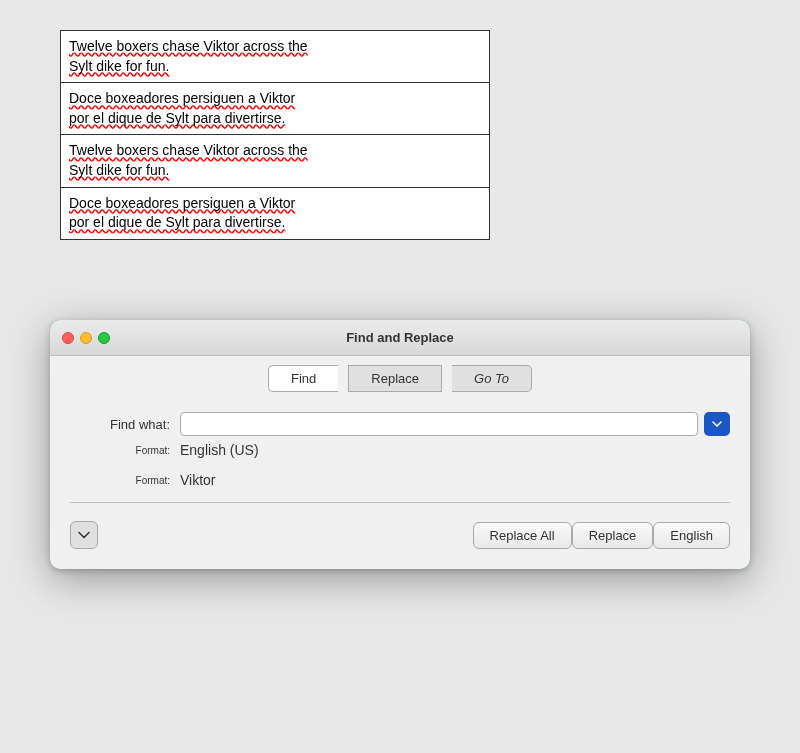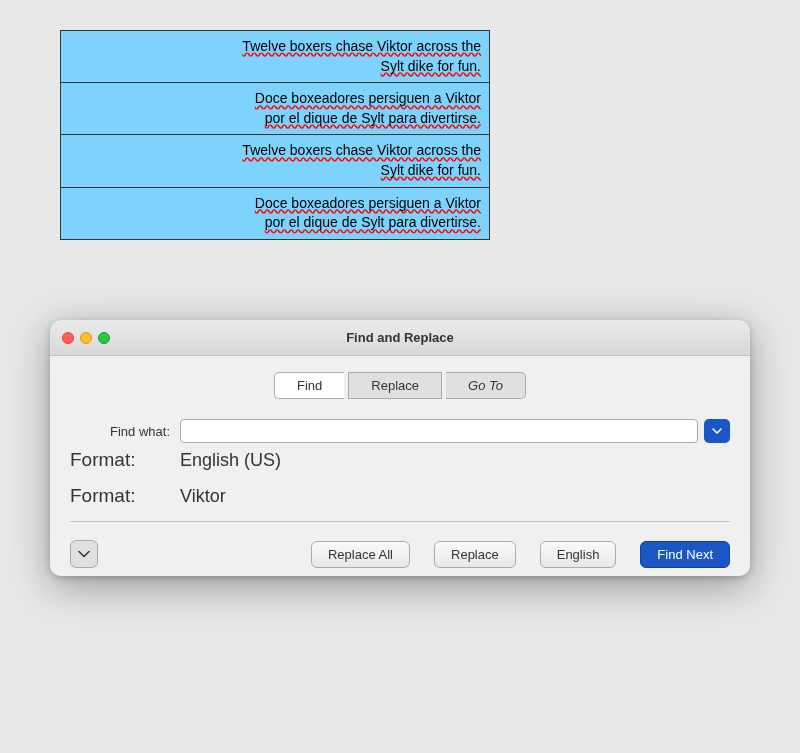--- a/index.html
+++ b/index.html
@@ -19,22 +19,21 @@
       position: absolute;
       top: 30px;
       left: 60px;
       width: 430px;
     }
 
     .doc-table {
       border-collapse: collapse;
       border: 1.5px solid #333;
       width: 100%;
-      background: #7dd3fc;
-      text-align: right;
+      background: #ffffff;
     }
 
     .doc-table td {
       border: 1px solid #333;
       padding: 6px 8px;
       font-size: 14px;
       line-height: 1.4;
     }
 
     .spell-underline {
@@ -102,22 +101,22 @@
     .dialog-title {
       font-size: 13px;
       font-weight: 600;
       color: #333;
     }
 
     
     .dialog-tabs {
       display: flex;
       justify-content: center;
-      gap: 4px;
-      padding: 16px 0 8px 0;
+      gap: 10px;
+      padding: 9px 0 8px 0;
       background: #f0f0f0;
     }
 
     .dialog-tab {
       padding: 5px 22px;
       font-size: 13px;
       border: 1px solid #aaa;
       background: #e0e0e0;
       cursor: pointer;
       color: #333;
@@ -138,21 +137,21 @@
       background: white;
       font-weight: 500;
     }
 
     .dialog-tab:not(:first-child):not(:last-child) {
       border-radius: 0;
     }
 
     
     .dialog-content {
-      padding: 12px 20px 8px 20px;
+      padding: 12px 20px 20px 20px;
       background: #f0f0f0;
     }
 
     .form-row {
       display: flex;
       align-items: center;
       margin-bottom: 6px;
     }
 
     .form-label {
@@ -199,43 +198,44 @@
     }
 
     .format-row {
       display: flex;
       align-items: center;
       margin-bottom: 14px;
     }
 
     .format-label {
       width: 110px;
+      text-align: right;
       padding-right: 10px;
-      font-size: 19px;
+      font-size: 10px;
       color: #333;
     }
 
     .format-value {
-      font-size: 18px;
+      font-size: 14px;
       color: #333;
     }
 
     
     .dialog-divider {
       height: 1px;
       background: #c0c0c0;
       margin: 4px 0 14px 0;
     }
 
     
     .button-row {
       display: flex;
       align-items: center;
       justify-content: flex-end;
-      gap: 24px;
+      gap: 0;
       padding-top: 4px;
     }
 
     .expand-btn {
       width: 28px;
       height: 28px;
       border-radius: 6px;
       border: 1px solid #aaa;
       background: #e0e0e0;
       display: flex;
@@ -348,17 +348,16 @@
 
     <div class="button-row">
       <button class="expand-btn">
         <svg width="12" height="8" viewBox="0 0 12 8">
           <path d="M1 1.5l5 5 5-5" stroke="#333" stroke-width="1.5" fill="none" stroke-linecap="round" stroke-linejoin="round"></path>
         </svg>
       </button>
       <button class="action-btn">Replace All</button>
       <button class="action-btn">Replace</button>
       <button class="action-btn">English</button>
-      <button class="action-btn primary">Find Next</button>
     </div>
 
   </div>
 </div>
 
 </body></html>

